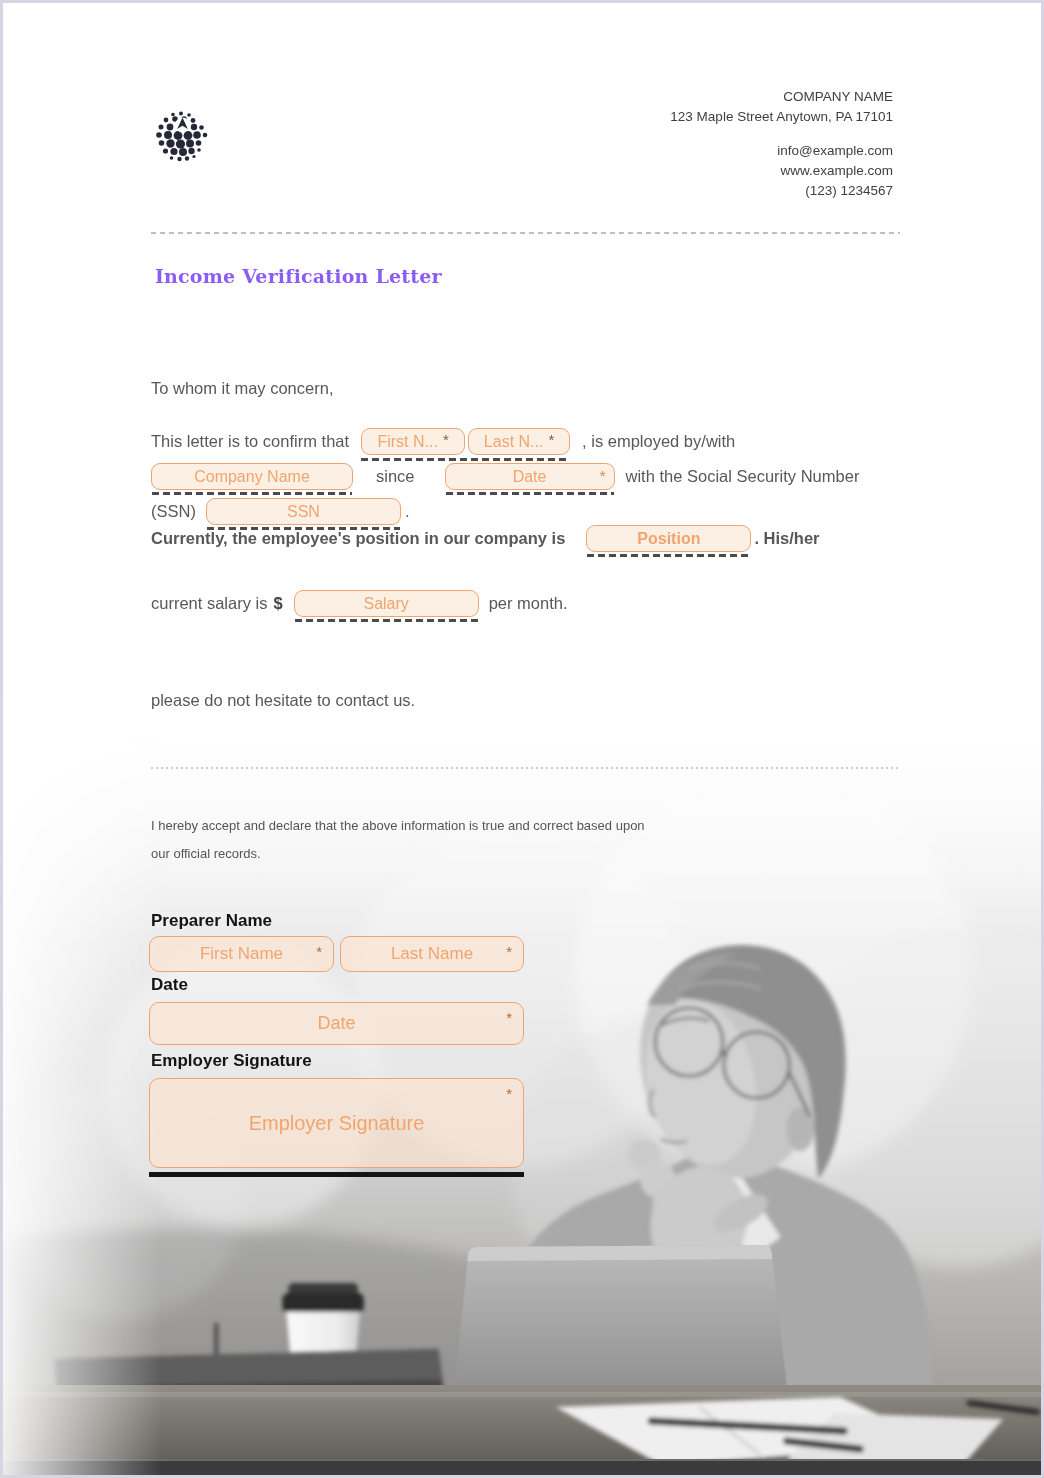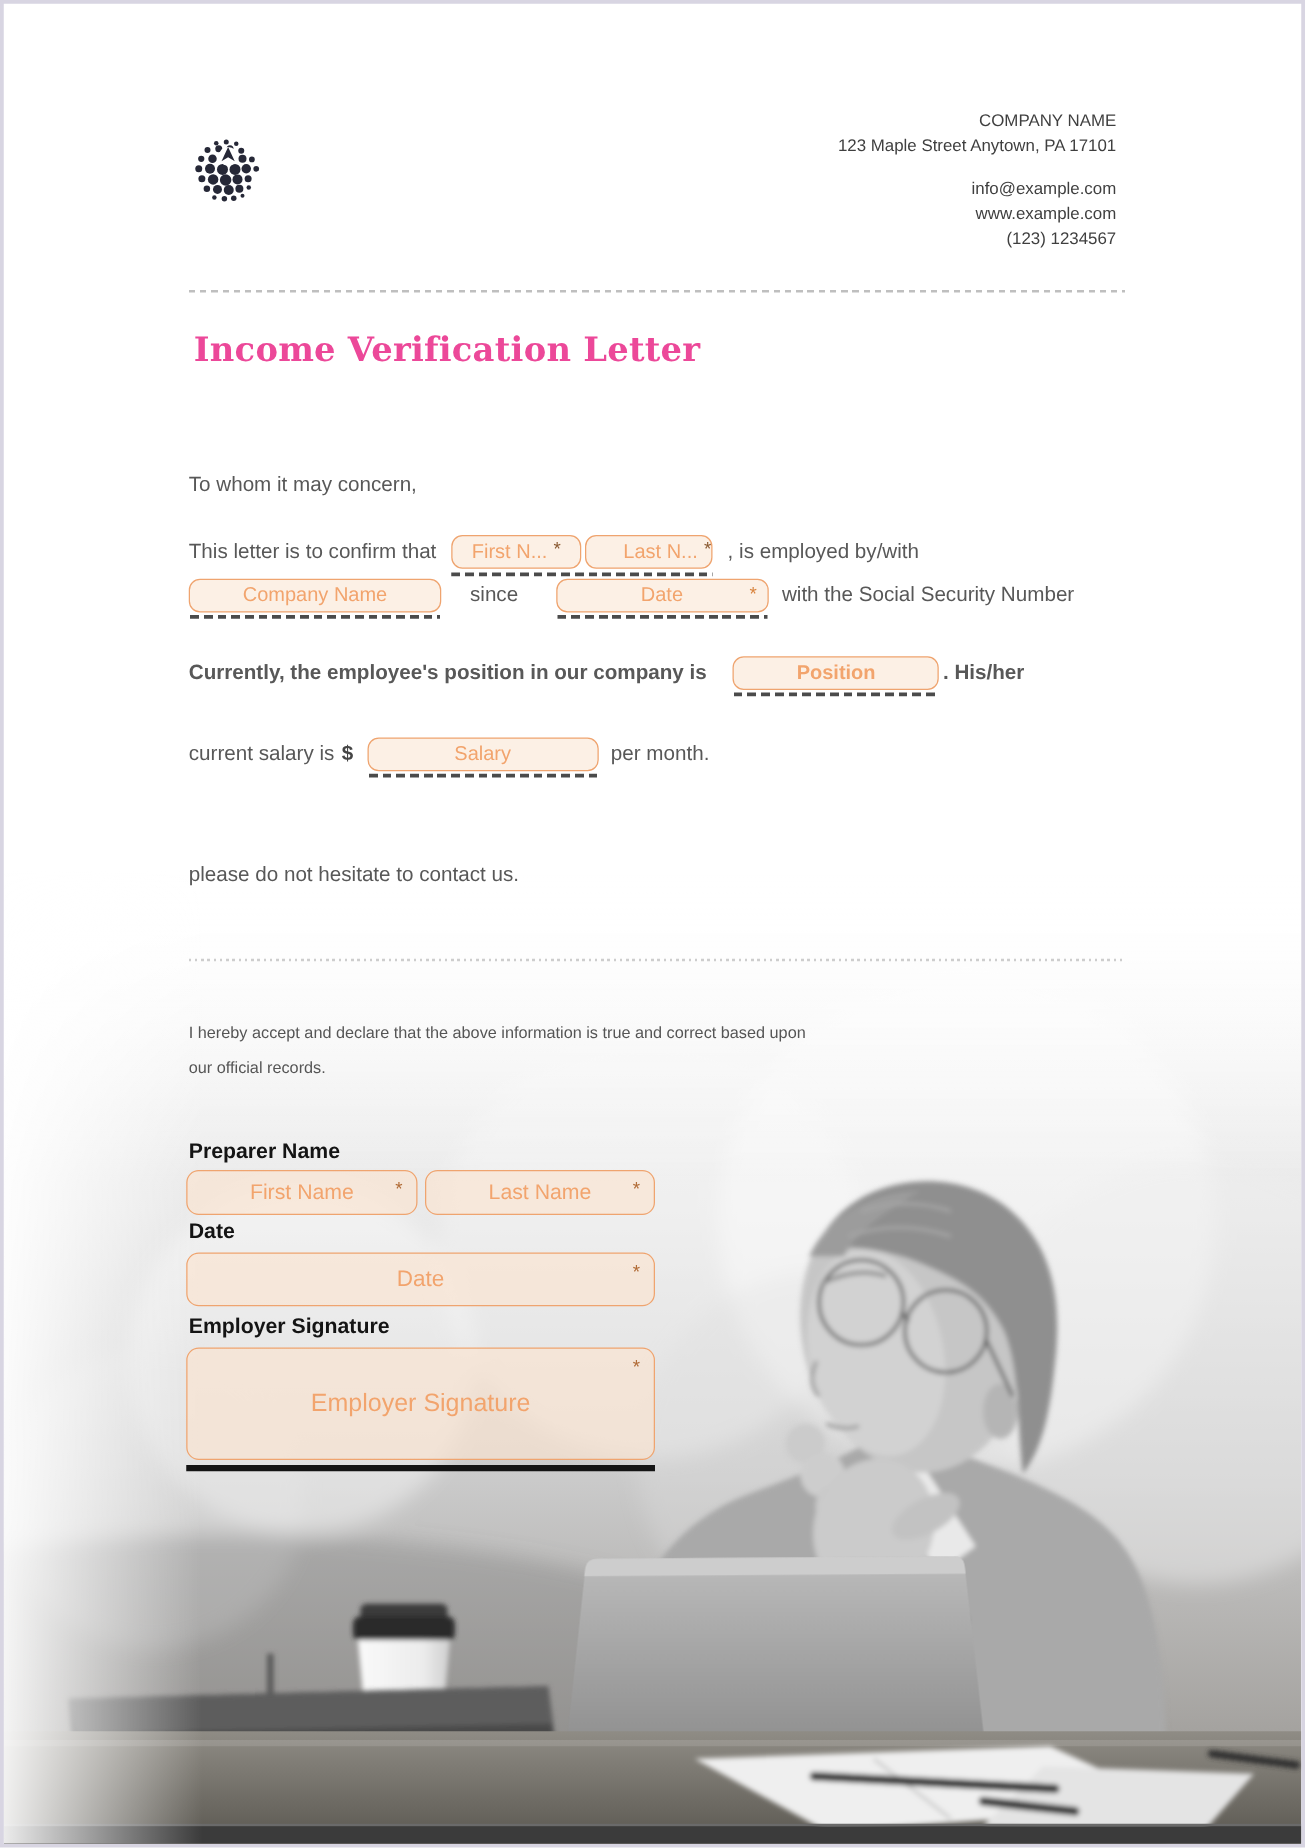--- a/index.html
+++ b/index.html
@@ -14,21 +14,21 @@
   .logo-text .l2{font-size:17px;font-weight:400;color:#2e2f38;letter-spacing:.4px;margin-top:3px;white-space:pre;}
   .company-info{position:absolute;right:148px;top:84px;text-align:right;font-size:13.5px;line-height:20px;color:#3f3f3f;}
   .company-info .gap{margin-top:14px;}
   
   .div-dashed{position:absolute;left:148px;top:229px;width:749px;height:2px;
       background:repeating-linear-gradient(90deg,#bfbfbf 0 5px,transparent 5px 9px);}
   .div-dotted{position:absolute;left:148px;top:764px;width:749px;height:2px;
       background:repeating-linear-gradient(90deg,#cdcdcd 0 2px,transparent 2px 5px);}
   
   .title{position:absolute;left:152px;top:262px;font-family:"DejaVu Serif","Liberation Serif",serif;
-         font-size:27px;font-weight:700;color:#ec4899;letter-spacing:.2px;}
+         font-size:19px;font-weight:700;color:#8b5cf6;letter-spacing:.2px;}
   .line{position:absolute;display:flex;align-items:center;font-size:16.5px;color:#585858;height:31px;}
   .line .t{white-space:pre;}
   .plain{position:absolute;font-size:16.5px;color:#585858;white-space:pre;}
   .bold-dollar{font-weight:700;color:#454545;white-space:pre;}
   
   .chip{position:relative;display:inline-flex;align-items:center;justify-content:center;
         box-sizing:border-box;border:1.7px solid #efa46f;background:rgba(250,227,207,.55);
         border-radius:9px;color:#f2a46d;font-size:16px;}
   .chip-inline{height:27px;}
   .chip .ast-in{color:#8a5a32;font-size:15px;margin-left:5px;margin-top:-4px;}
@@ -224,40 +224,47 @@
 
     <div class="plain" style="left:148px;top:376px;">To whom it may concern,</div>
 
     <div class="line" style="left:148px;top:423px;">
       <span class="t">This letter is to confirm that</span>
       <span class="chip-pair" style="margin-left:12px;">
         <span class="chip chip-inline" style="width:104px;">
           <span>First N...</span>
           <span class="ast-in">*</span>
         </span>
-        <span class="chip chip-inline" style="width:102px;justify-content:flex-end;">
+        <span class="chip chip-inline" style="width:102px;">
           <span>Last N...</span>
           <span class="ast-in">*</span>
         </span>
       </span>
       <span class="t" style="margin-left:12px;text-align:right;">, is employed by/with</span>
     </div>
 
     <div class="line" style="left:148px;top:458px;">
       <span class="chip chip-inline u" style="width:202px;">
         <span>Company Name</span>
       </span>
       <span class="t" style="margin-left:23px;">since</span>
       <span class="chip chip-inline u" style="width:170px;margin-left:30px;">
         <span>Date</span>
         <span class="ast-abs">*</span>
       </span>
       <span class="t" style="margin-left:11px;">with the Social Security Number</span>
     </div>
 
+    <div class="line" style="left:148px;top:493px;">
+      <span class="t">(SSN)</span>
+      <span class="chip chip-inline u" style="width:195px;margin-left:10px;">
+        <span>SSN</span>
+      </span>
+      <span class="t" style="margin-left:4px;">.</span>
+    </div>
 
     <div class="line" style="left:148px;top:520px;font-weight:bold;">
       <span class="t">Currently, the employee's position in our company is</span>
       <span class="chip chip-inline u" style="width:165px;margin-left:21px;">
         <span>Position</span>
       </span>
       <span class="t" style="margin-left:3px;">. His/her</span>
     </div>
     <div class="line" style="left:148px;top:585px;">
       <span class="t">current salary is</span>

